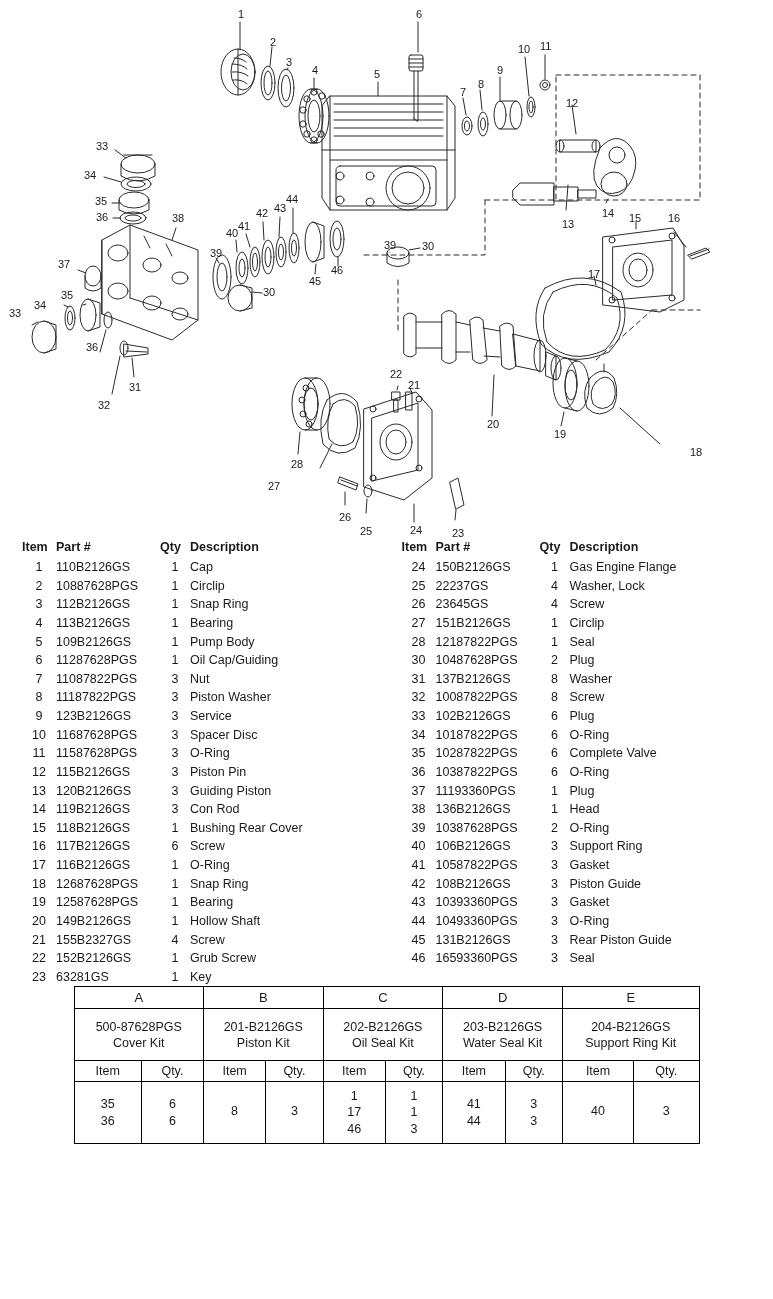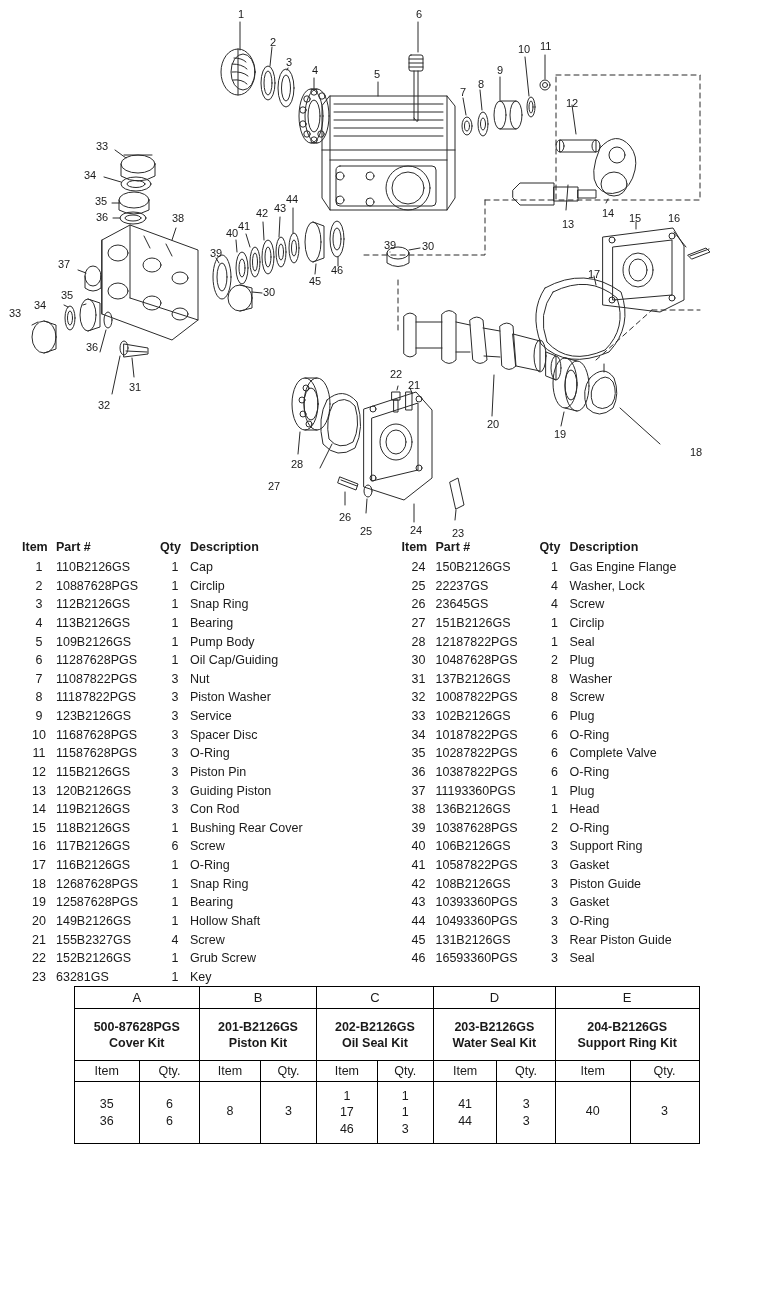--- a/index.html
+++ b/index.html
@@ -93,21 +93,21 @@
     font-size: 12.5px;
     width: 626px;
   }
   table.kits td, table.kits th {
     border: 1px solid #000;
     text-align: center;
     vertical-align: middle;
     padding: 3px 2px;
   }
   .kit-letter { font-size: 13px; padding: 3px 0; }
-  .kit-name { line-height: 1.3; padding: 6px 4px; height: 52px; font-weight: bold; }
+  .kit-name { line-height: 1.3; padding: 6px 4px; height: 52px; }
   .kit-sub { font-size: 12.5px; padding: 3px 0; }
   .kit-vals { height: 62px; line-height: 1.35; vertical-align: top; padding-top: 5px; }
 </style>
 </head>
 <body>
 
 <div class="page">
 
   <div class="diagram">
     <svg width="773" height="540" viewBox="0 0 773 540" xmlns="http://www.w3.org/2000/svg">

